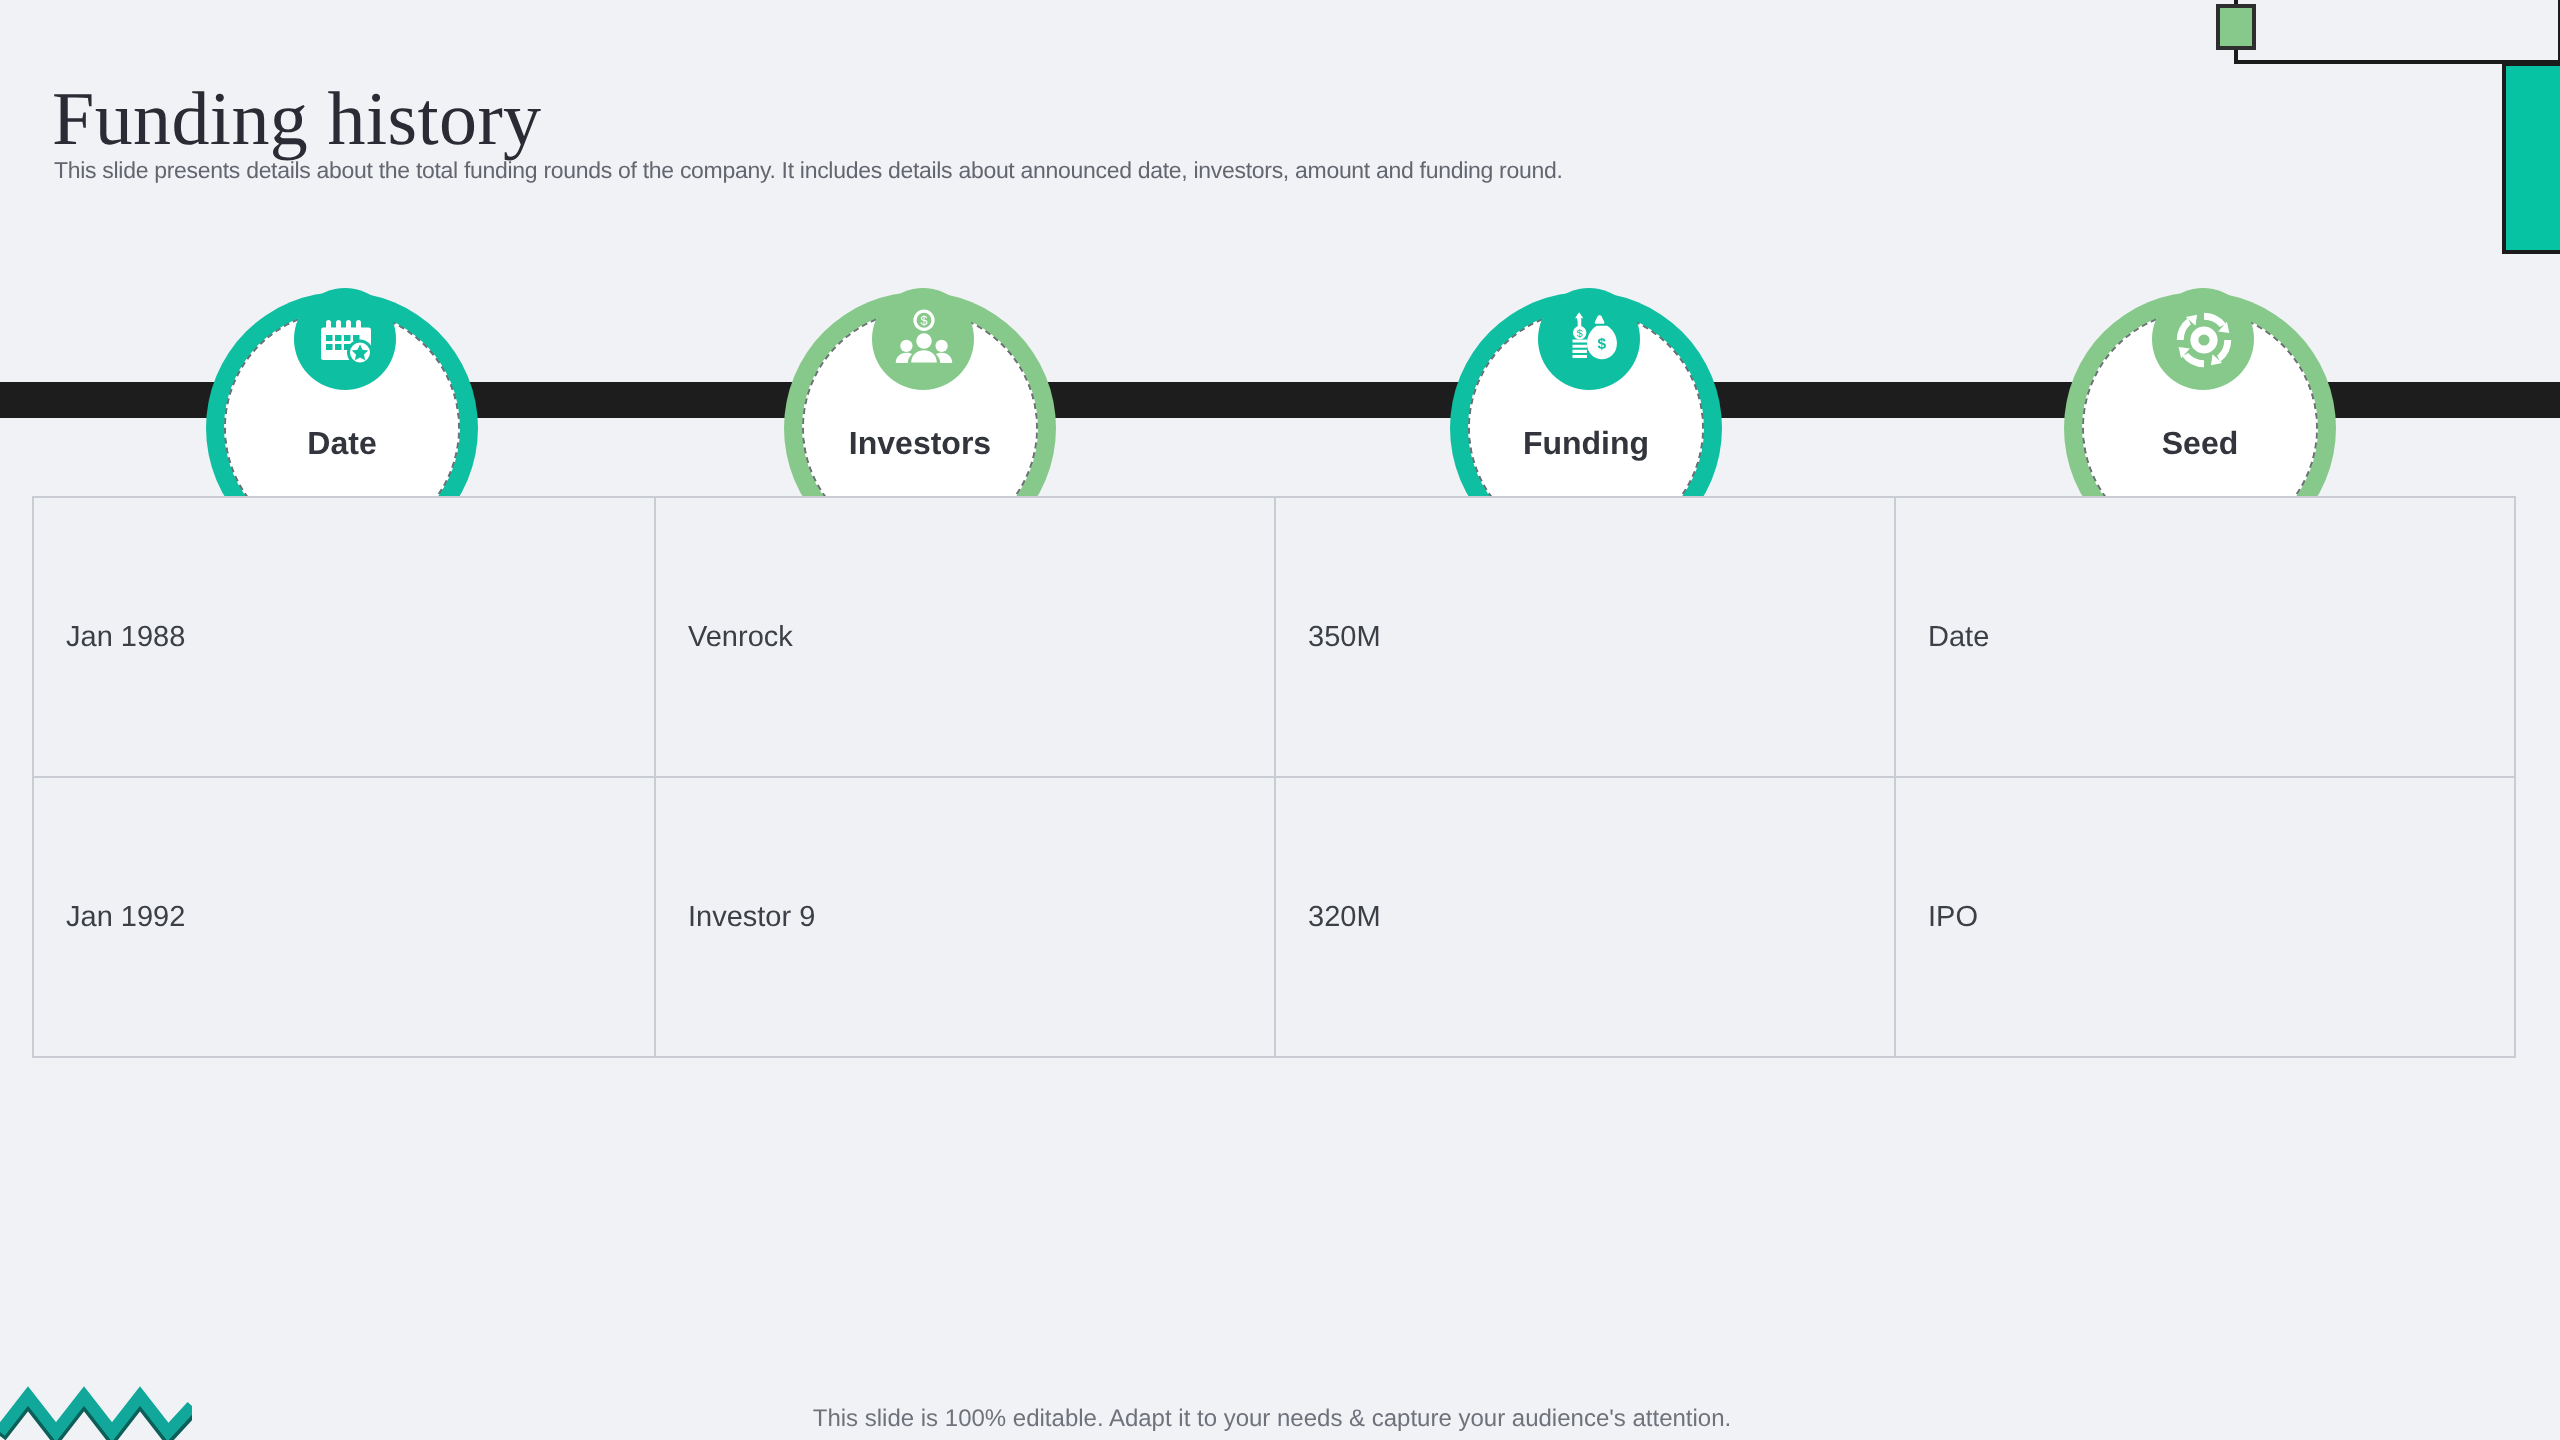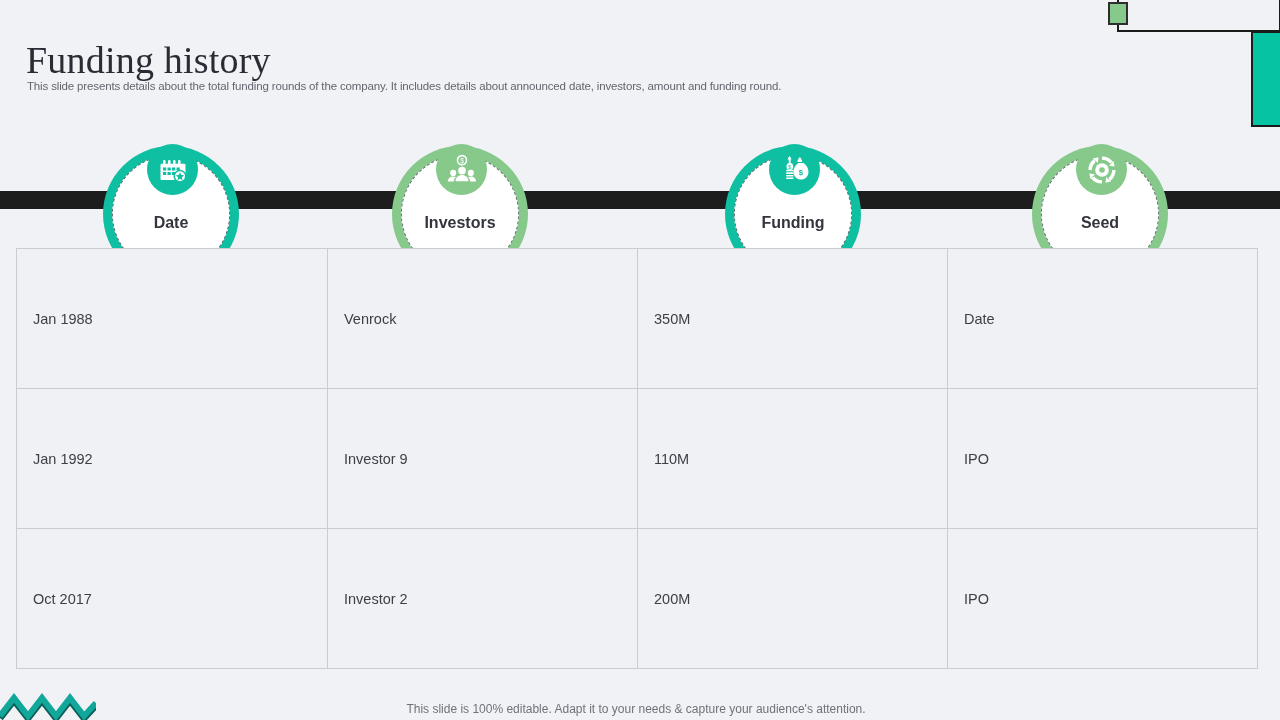--- a/index.html
+++ b/index.html
@@ -268,27 +268,21 @@
   <tbody>
     <tr>
       <td>Jan 1988</td>
       <td>Venrock</td>
       <td>350M</td>
       <td>Date</td>
     </tr>
     <tr>
       <td>Jan 1992</td>
       <td>Investor 9</td>
-      <td>110M</td>
-      <td>IPO</td>
-    </tr>
-    <tr>
-      <td>Oct 2017</td>
-      <td>Investor 2</td>
-      <td>200M</td>
+      <td>320M</td>
       <td>IPO</td>
     </tr>
   </tbody>
 </table>
 
 <div id="footer-note">This slide is 100% editable. Adapt it to your needs &amp; capture your audience's attention.</div>
 
 <svg id="deco-zigzag" viewBox="0 0 96 28">
   <polyline points="0,26 14,8 28,26 42,8 56,26 70,8 84,26 96,13" fill="none" stroke="#0b5f58" stroke-width="7" stroke-linejoin="miter"></polyline>
   <polyline points="0,24 14,6 28,24 42,6 56,24 70,6 84,24 96,11" fill="none" stroke="#11a79a" stroke-width="6" stroke-linejoin="miter"></polyline>

